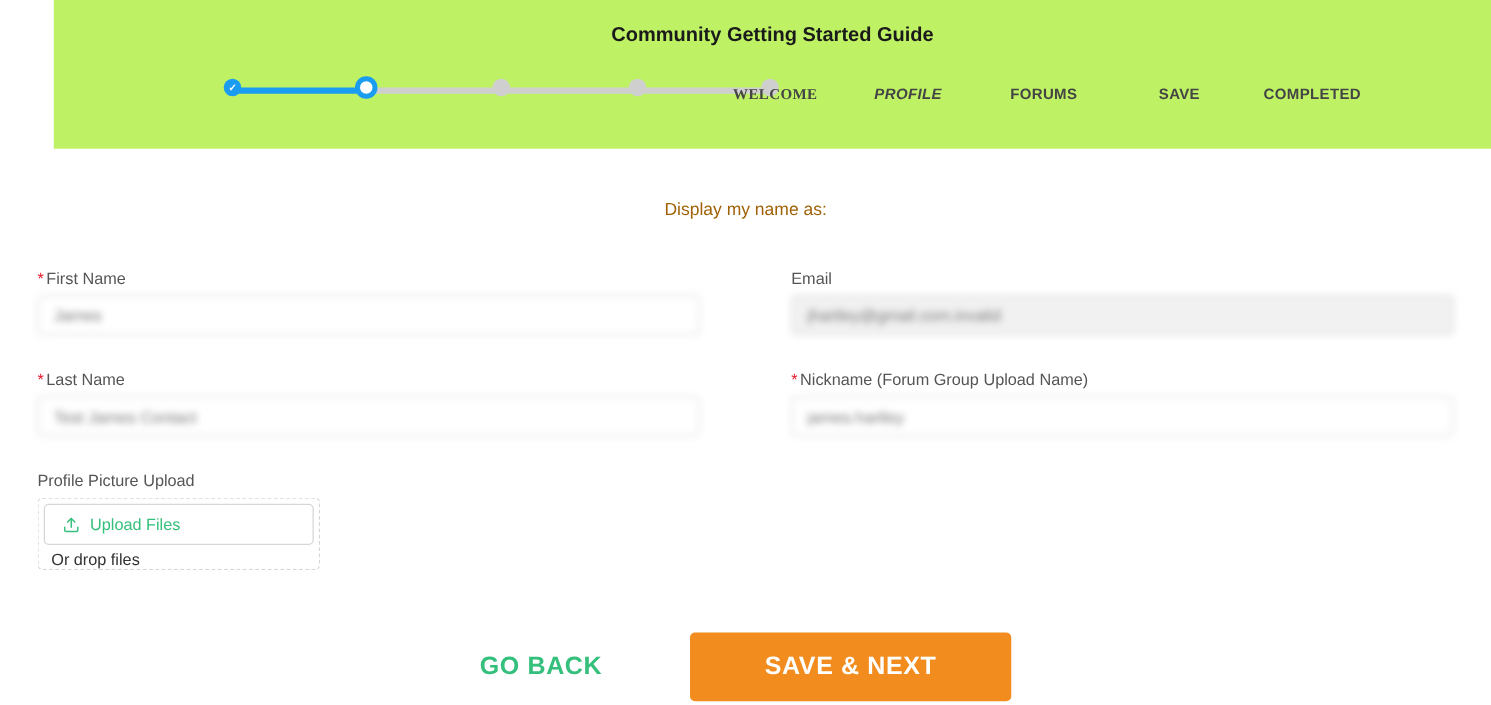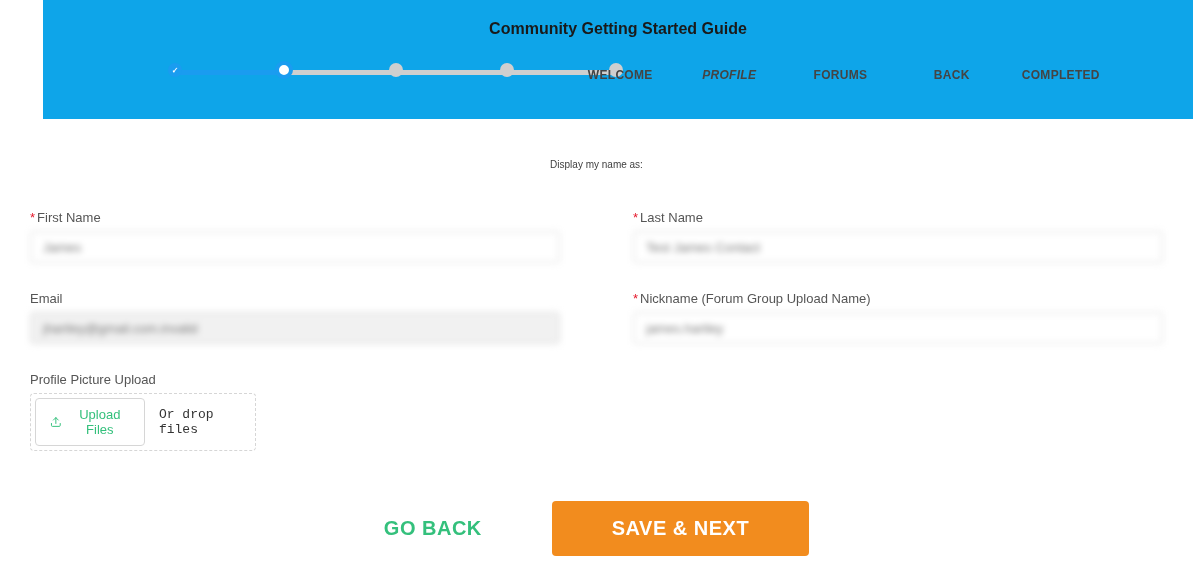--- a/index.html
+++ b/index.html
@@ -1,51 +1,51 @@
 <!DOCTYPE html>
 <html><head>
   <meta charset="utf-8">
   <style>
     * { box-sizing: border-box; margin: 0; padding: 0; }
     body { font-family: -apple-system, BlinkMacSystemFont, "Segoe UI", Arial, sans-serif; background: #fff; color: #333; width: 1193px; }
     
-    .header-section { background: #0ea5e9; padding: 20px 0 30px; margin-left: 43px; }
+    .header-section { background: #bef264; padding: 20px 11px 30px; margin-left: 43px; }
     .guide-title { text-align: center; font-weight: 700; font-size: 16px; color: #1a1a1a; margin-bottom: 25px; }
     
     .stepper { display: flex; align-items: center; padding: 0 130px; position: relative; }
     
     .stepper-line { position: absolute; top: 7px; height: 5px; background: #cfcfcf; border-radius: 3px; }
     .stepper-line.done { background: #1a9cf0; }
     
     .step-nodes { position: relative; height: 16px; margin-bottom: 10px; }
     
     .node { width: 14px; height: 14px; border-radius: 50%; background: #cfcfcf; position: absolute; top: 0; transform: translateX(-50%); display: flex; align-items: center; justify-content: center; }
     .node.done { background: #1a9cf0; }
     .node.done::after { content: '✓'; color: #fff; font-size: 8px; font-weight: 700; }
     .node.current { background: #fff; border: 4px solid #1a9cf0; width: 18px; height: 18px; top: -2px; }
     
     .step-labels { position: relative; height: 16px; }
     .step-label { position: absolute; transform: translateX(-50%); font-size: 12px; font-weight: 600; color: #444; letter-spacing: 0.3px; }
     
     .content { padding: 40px 30px 30px; }
     .main-title { text-align: center; font-size: 30px; font-weight: 700; color: #34c07c; margin-bottom: 12px; }
-    .subtitle { text-align: center; font-size: 10px; color: #404040; margin-bottom: 40px; }
+    .subtitle { text-align: center; font-size: 14px; color: #a16207; margin-bottom: 40px; }
     
     .form-grid { display: grid; grid-template-columns: 1fr 1fr; gap: 28px 73px; margin-bottom: 28px; }
     .field { }
     .field-label { font-size: 13px; color: #555; margin-bottom: 6px; display: block; }
     .req { color: #e5172a; margin-right: 2px; }
     .input { width: 100%; height: 32px; border: 1px solid #d6d6d6; border-radius: 4px; padding: 0 12px; font-size: 13px; color: #444; background: #fff; }
     .input.disabled { background: #f1f1f1; color: #888; }
     .input.blur { filter: blur(3px); color:#777; }
     
-    .upload-row { display: flex; align-items: stretch; border: 1px dashed #d6d6d6; border-radius: 4px; width: 226px; overflow: hidden; }
+    .upload-row { display: flex; align-items: stretch; border: 1px dashed #d6d6d6; border-radius: 4px; width: 226px; overflow: hidden; flex-direction: column; }
     .upload-btn { display: flex; align-items: center; gap: 8px; padding: 8px 14px; border: 1px solid #d6d6d6; border-radius: 4px; margin: 4px; background: #fff; color: #34c07c; font-size: 13px; cursor: pointer; }
     .upload-icon { width: 14px; height: 14px; }
-    .drop-text { display: flex; align-items: center; padding: 0 10px; font-size: 13px; color: #333; font-family: Liberation Mono, monospace; }
+    .drop-text { display: flex; align-items: center; padding: 0 10px; font-size: 13px; color: #333; }
     
     .actions { display: flex; justify-content: center; gap: 70px; align-items: center; margin-top: 50px; }
     .btn-back { background: none; border: none; color: #34c07c; font-size: 20px; font-weight: 700; letter-spacing: 0.5px; cursor: pointer; }
     .btn-next { background: #f28c1e; border: none; color: #fff; font-size: 20px; font-weight: 700; letter-spacing: 0.5px; padding: 16px 60px; border-radius: 4px; cursor: pointer; }
   </style>
 </head>
 <body>
 
 <div class="header-section">
   <div class="guide-title">Community Getting Started Guide</div>
@@ -58,47 +58,47 @@
       <div class="stepper-line" style="left:50.5%; width:24%;"></div>
       <div class="stepper-line" style="left:75.5%; width:24%;"></div>
 
       <div class="node done" style="left:0.5%;"></div>
       <div class="node current" style="left:25%;"></div>
       <div class="node" style="left:50%;"></div>
       <div class="node" style="left:75%;"></div>
       <div class="node" style="left:99.5%;"></div>
     </div>
     <div class="step-labels" style="width:100%;">
-      <div class="step-label" style="left:0.5%;">WELCOME</div>
+      <div class="step-label" style="left:0.5%;font-family:Liberation Serif, serif;">WELCOME</div>
       <div class="step-label" style="left:25%;font-style:italic;">PROFILE</div>
       <div class="step-label" style="left:50%;text-align:center;">FORUMS</div>
-      <div class="step-label" style="left:75%;">BACK</div>
+      <div class="step-label" style="left:75%;">SAVE</div>
       <div class="step-label" style="left:99.5%;">COMPLETED</div>
     </div>
   </div>
 </div>
 
 <div class="content">
   <div class="subtitle">Display my name as:</div>
 
   <div class="form-grid">
 
     <div class="field">
       <label class="field-label"><span class="req">*</span><span>First Name</span></label>
       <input type="text" class="input blur" value="James" style="">
     </div>
 
     <div class="field">
-      <label class="field-label"><span class="req">*</span><span>Last Name</span></label>
-      <input type="text" class="input blur" value="Test James Contact" style="">
+      <label class="field-label">Email</label>
+      <input type="text" class="input disabled blur" disabled="" value="jhartley@gmail.com.invalid" style="">
     </div>
 
     <div class="field">
-      <label class="field-label">Email</label>
-      <input type="text" class="input disabled blur" disabled="" value="jhartley@gmail.com.invalid" style="">
+      <label class="field-label"><span class="req">*</span><span>Last Name</span></label>
+      <input type="text" class="input blur" value="Test James Contact" style="">
     </div>
 
     <div class="field">
       <label class="field-label"><span class="req">*</span><span>Nickname (Forum Group Upload Name)</span></label>
       <input type="text" class="input blur" value="james.hartley" style="">
     </div>
 
   </div>
 
   <div class="field" style="margin-bottom:10px;margin-top:16px;">

